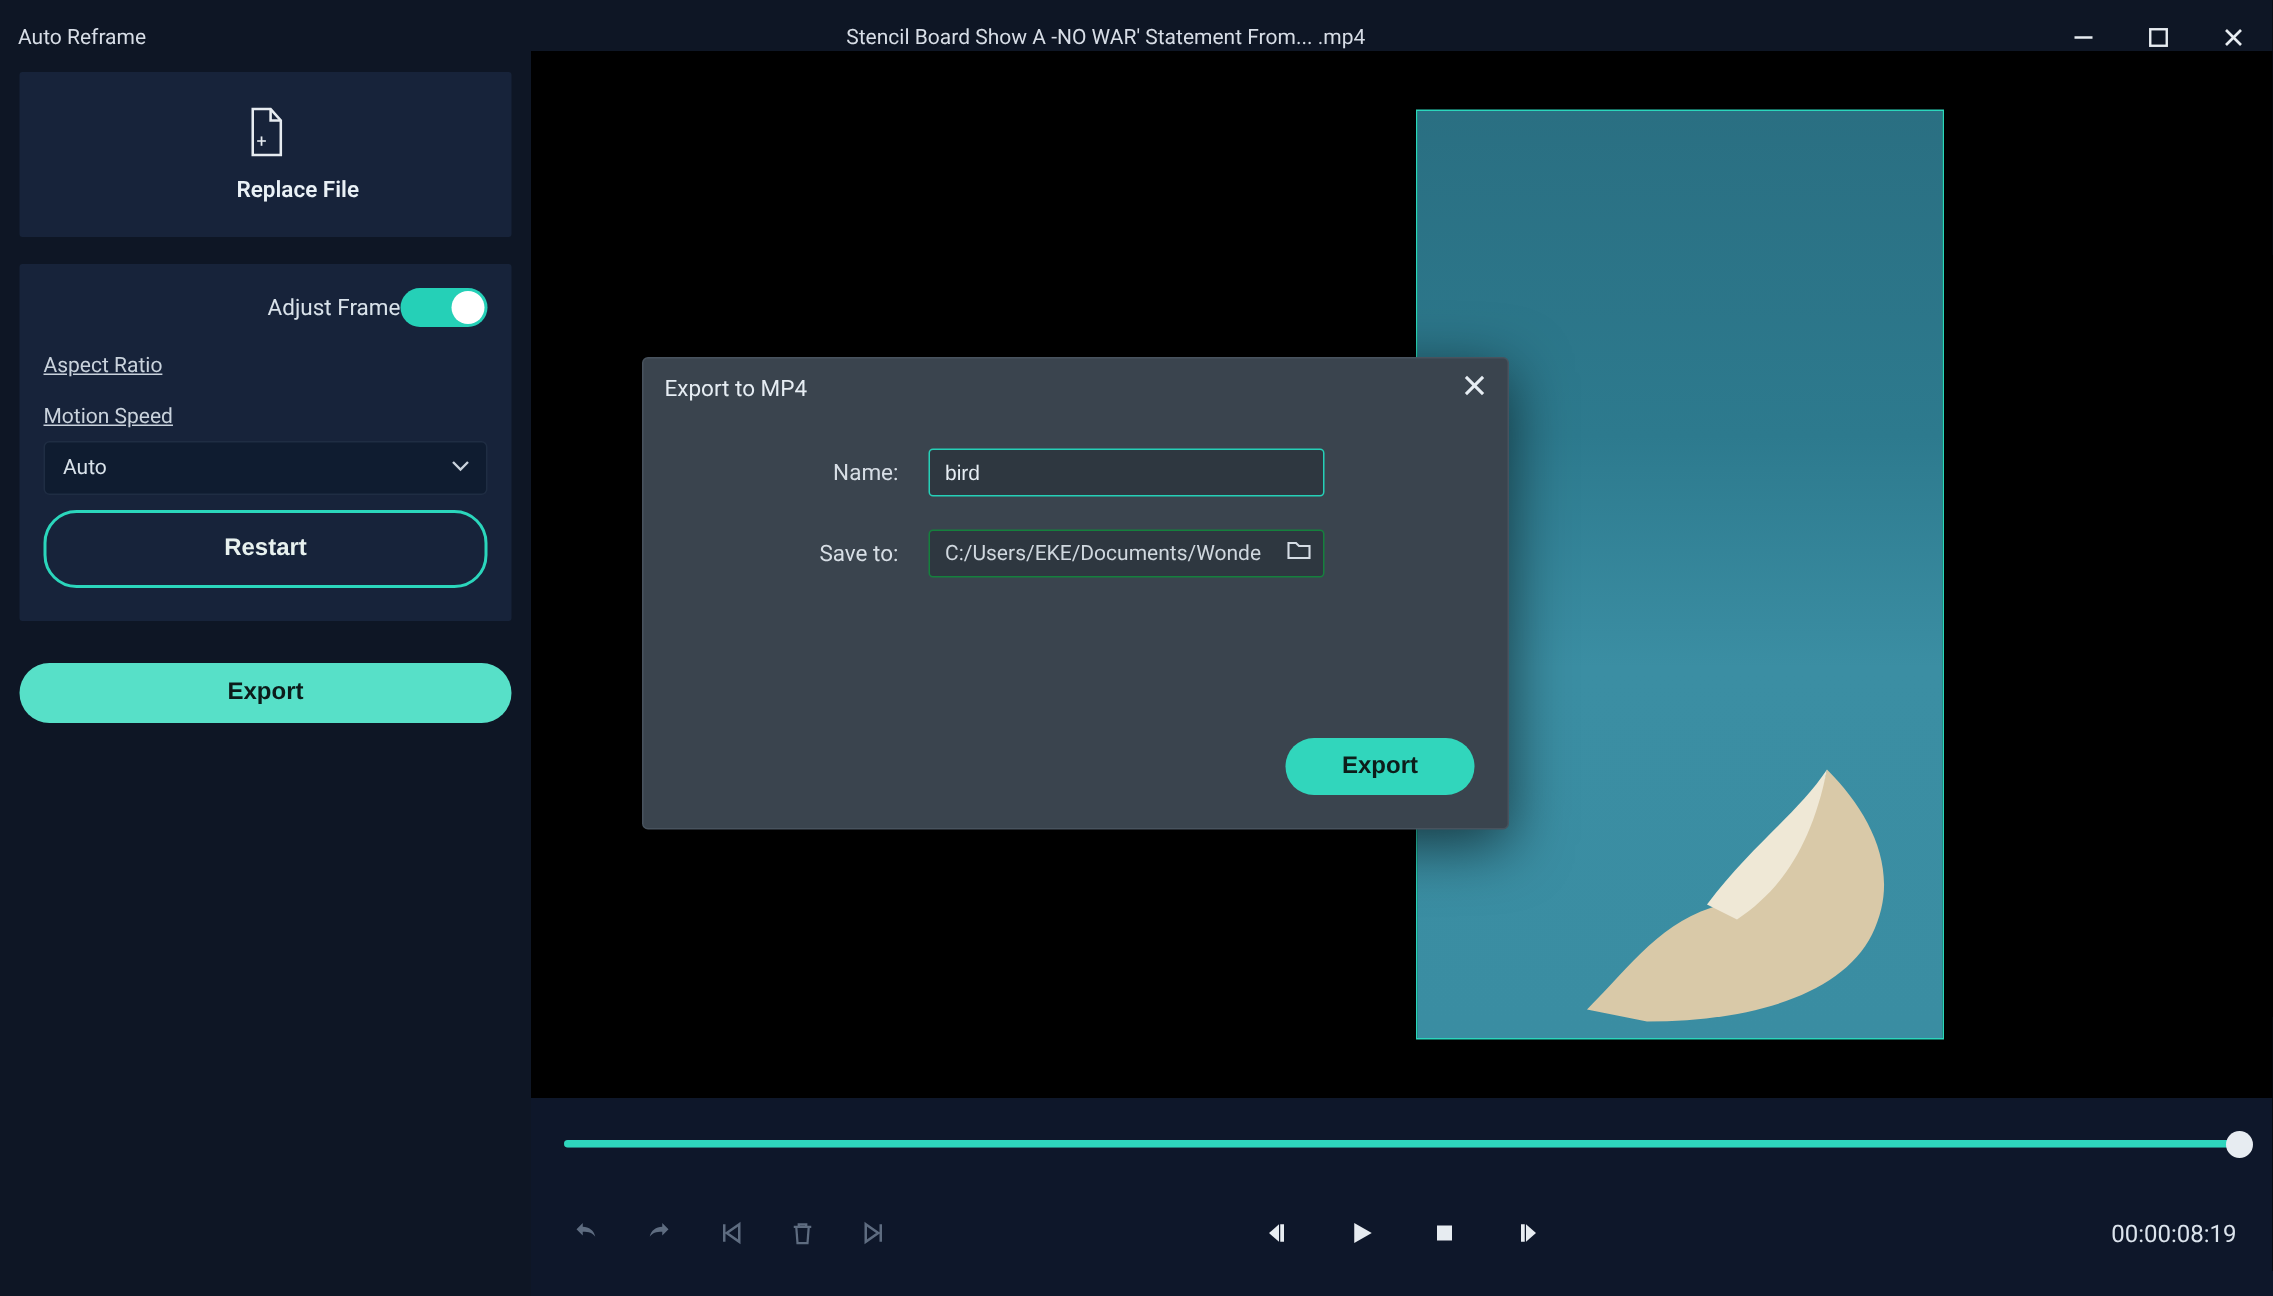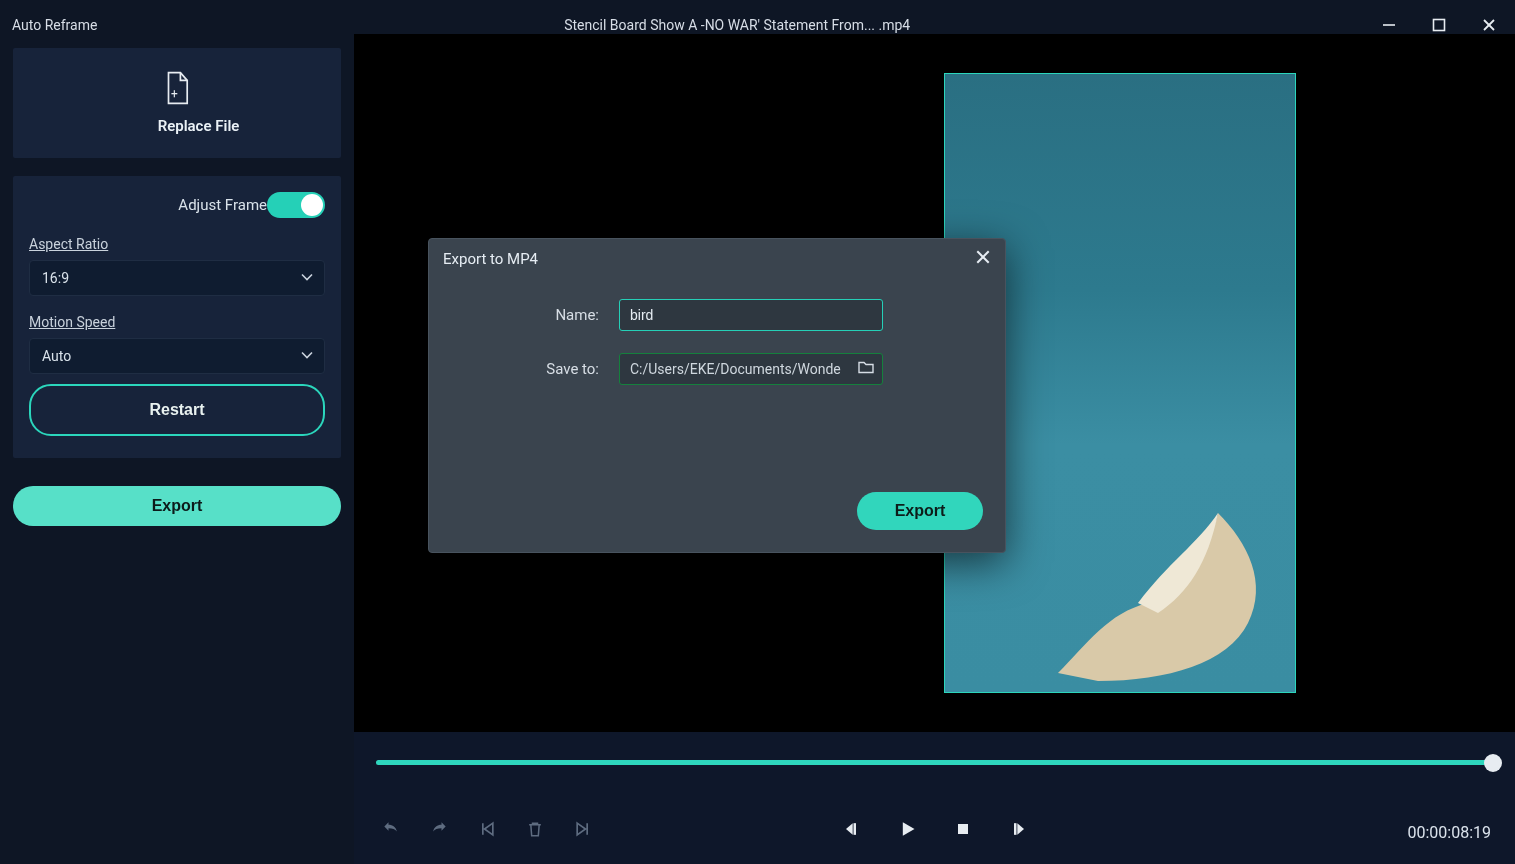--- a/index.html
+++ b/index.html
@@ -74,21 +74,21 @@
     position:absolute; left:22px; right:22px; top:28px; height:5px; background:#253248; border-radius:3px;
   }
   .progress-fill{
     height:100%; width:100%; background:#2ed6bd; border-radius:3px;
   }
   .progress-knob{
     position:absolute; right:-9px; top:50%; transform:translateY(-50%);
     width:18px; height:18px; border-radius:50%; background:#e7ecf1;
   }
   .tool-row{
-    position:absolute; left:24px; right:24px; bottom:22px; height:40px; display:flex; align-items:flex-end;
+    position:absolute; left:24px; right:24px; bottom:22px; height:40px; display:flex; align-items:center;
   }
   .left-tools{ display:flex; gap:22px; }
   .icon-btn{ width:26px; height:26px; display:flex; align-items:center; justify-content:center; color:#5e6c80; cursor:pointer;}
   .icon-btn svg{ width:20px; height:20px;}
   .center-tools{ position:absolute; left:50%; transform:translateX(-50%); display:flex; gap:30px;}
   .center-tools .icon-btn{ color:#e7ecf1;}
   .timecode{ margin-left:auto; font-size:16px; color:#dbe3ec;}
   
   .modal{
     position:absolute; left:428px; top:238px; width:578px; height:315px;
@@ -159,28 +159,20 @@
 
     <div class="panel">
       <div class="row">
         <span class="label-text">Adjust Frame</span>
         <div class="toggle">
             <div class="knob"></div>
           </div>
       </div>
 
       <div class="field-label">Aspect Ratio</div>
-      <div class="select">
-        <span>16:9</span>
-        <span class="chev">
-          <svg viewBox="0 0 14 14">
-              <polyline points="2,5 7,10 12,5" fill="none" stroke="currentColor" stroke-width="1.6"></polyline>
-            </svg>
-        </span>
-      </div>
 
       <div class="field-label">Motion Speed</div>
       <div class="select">
         <span>Auto</span>
         <span class="chev">
           <svg viewBox="0 0 14 14">
               <polyline points="2,5 7,10 12,5" fill="none" stroke="currentColor" stroke-width="1.6"></polyline>
             </svg>
         </span>
       </div>

